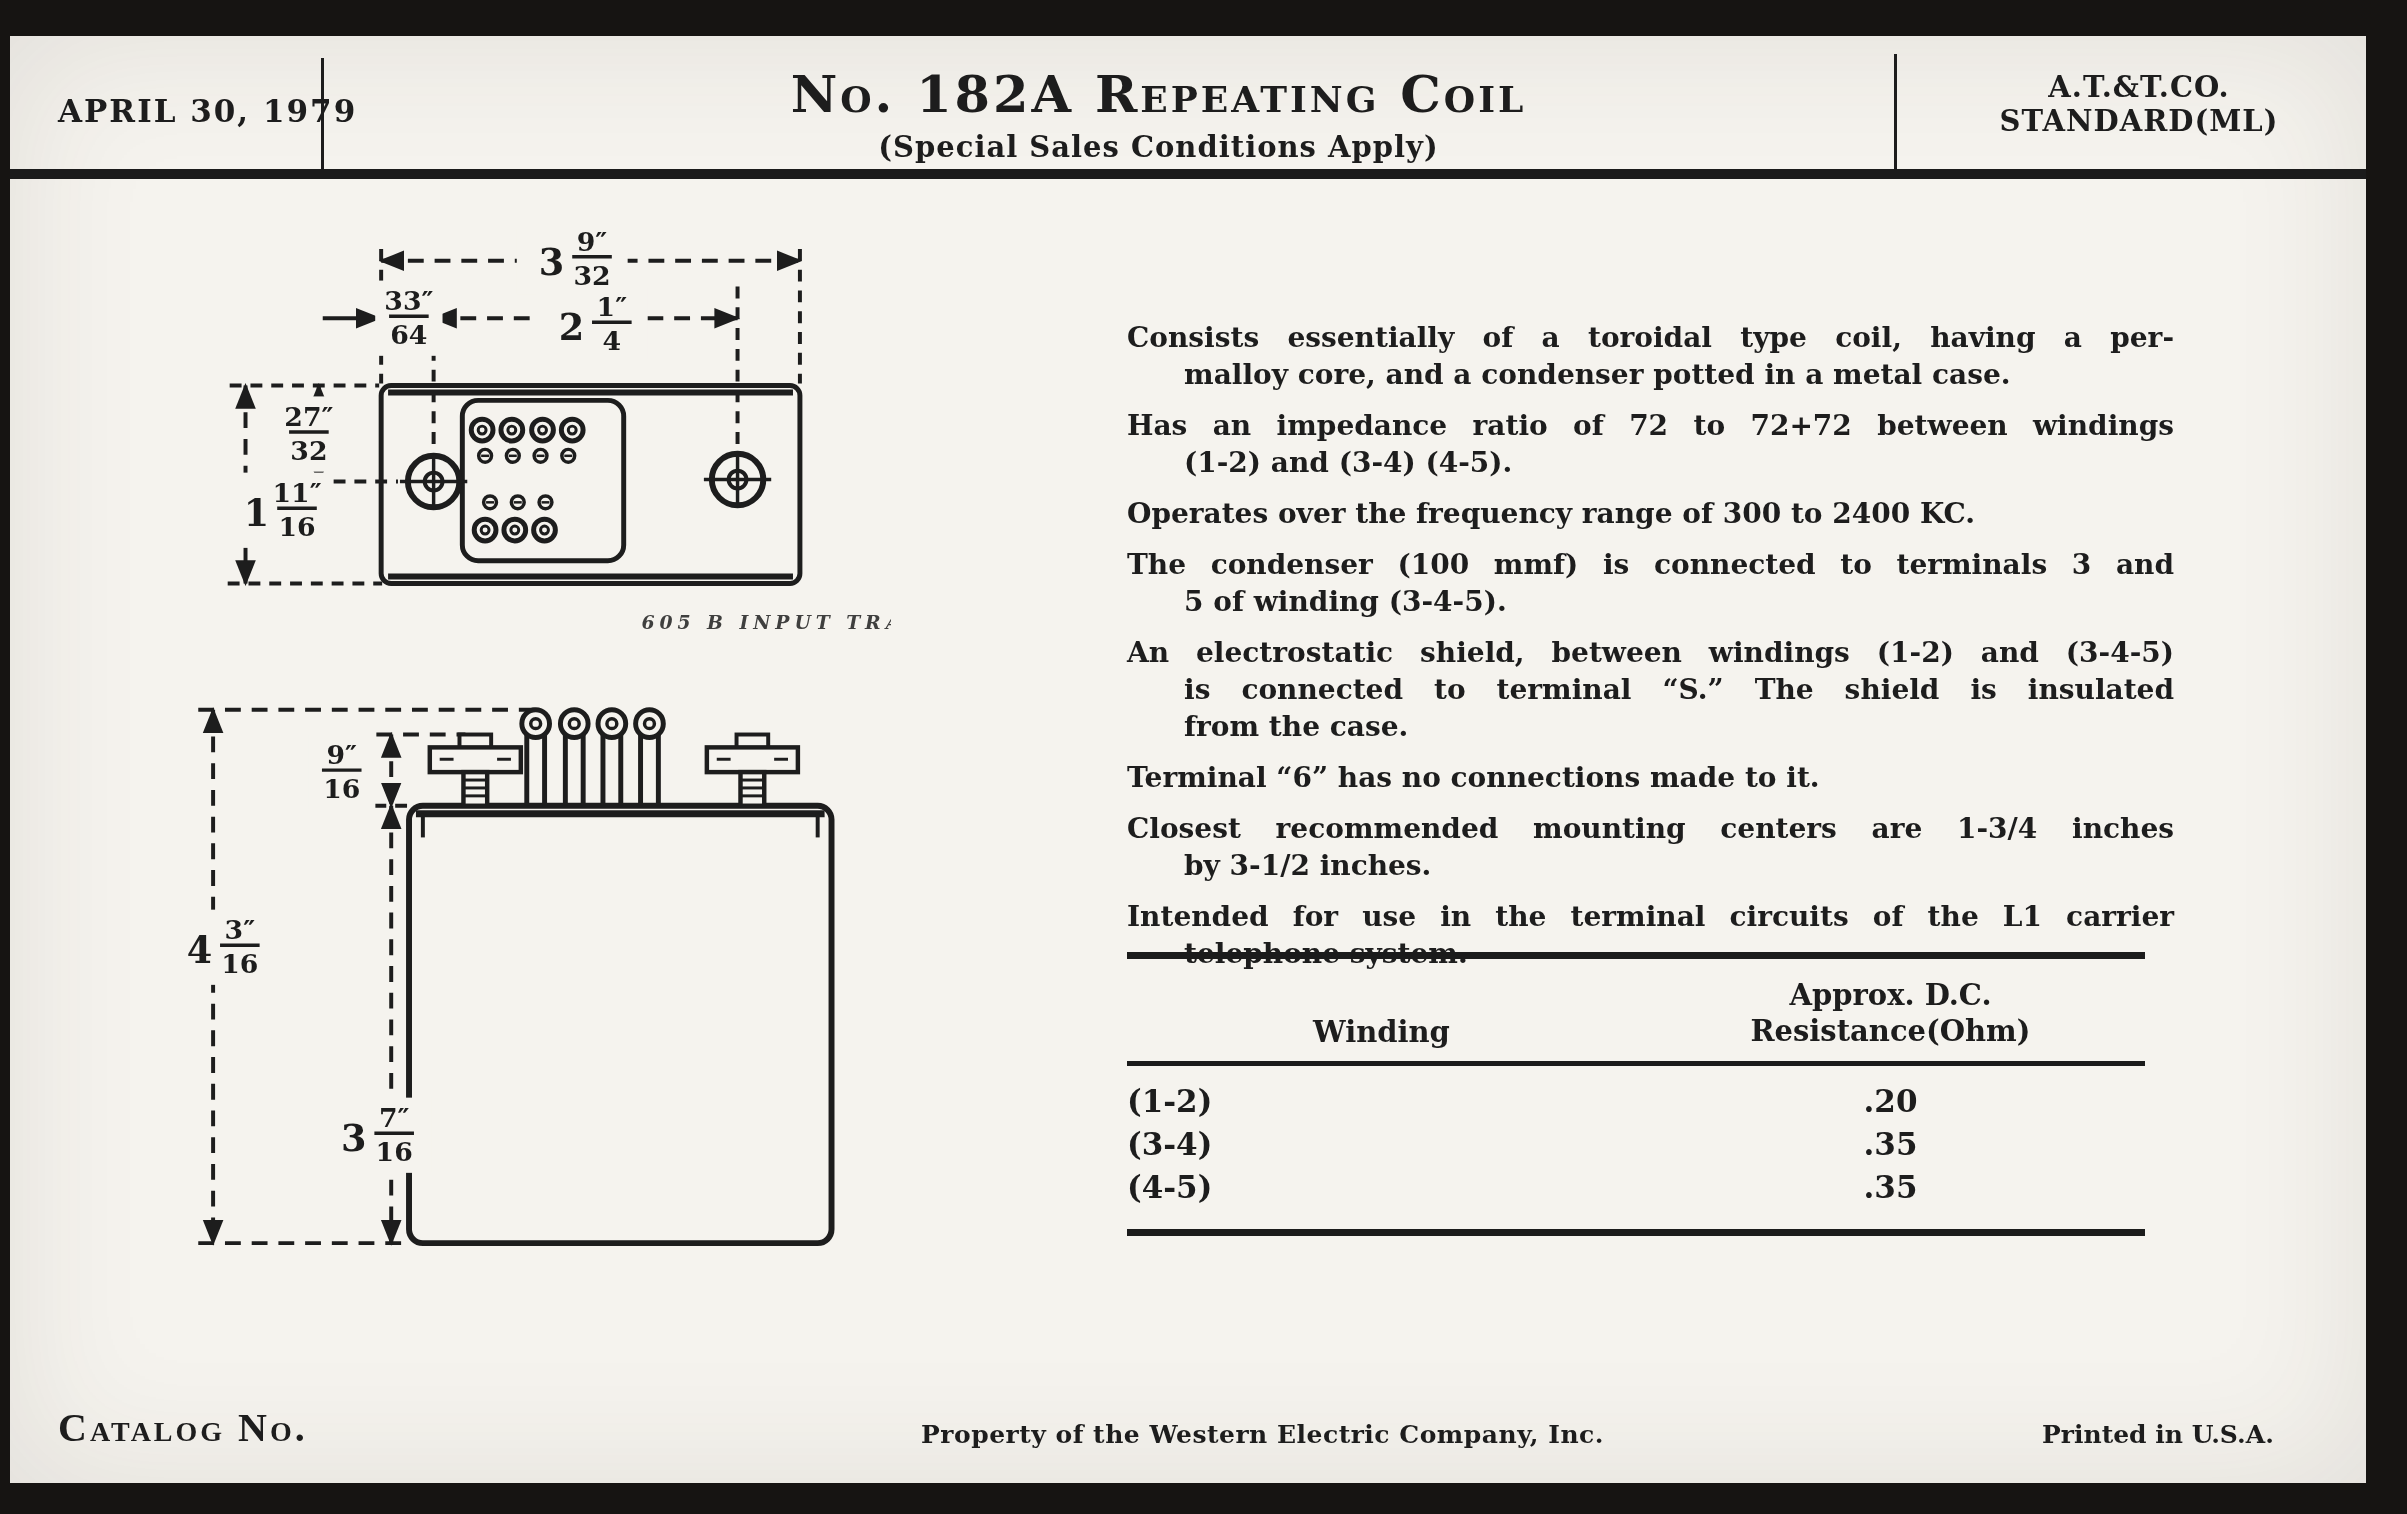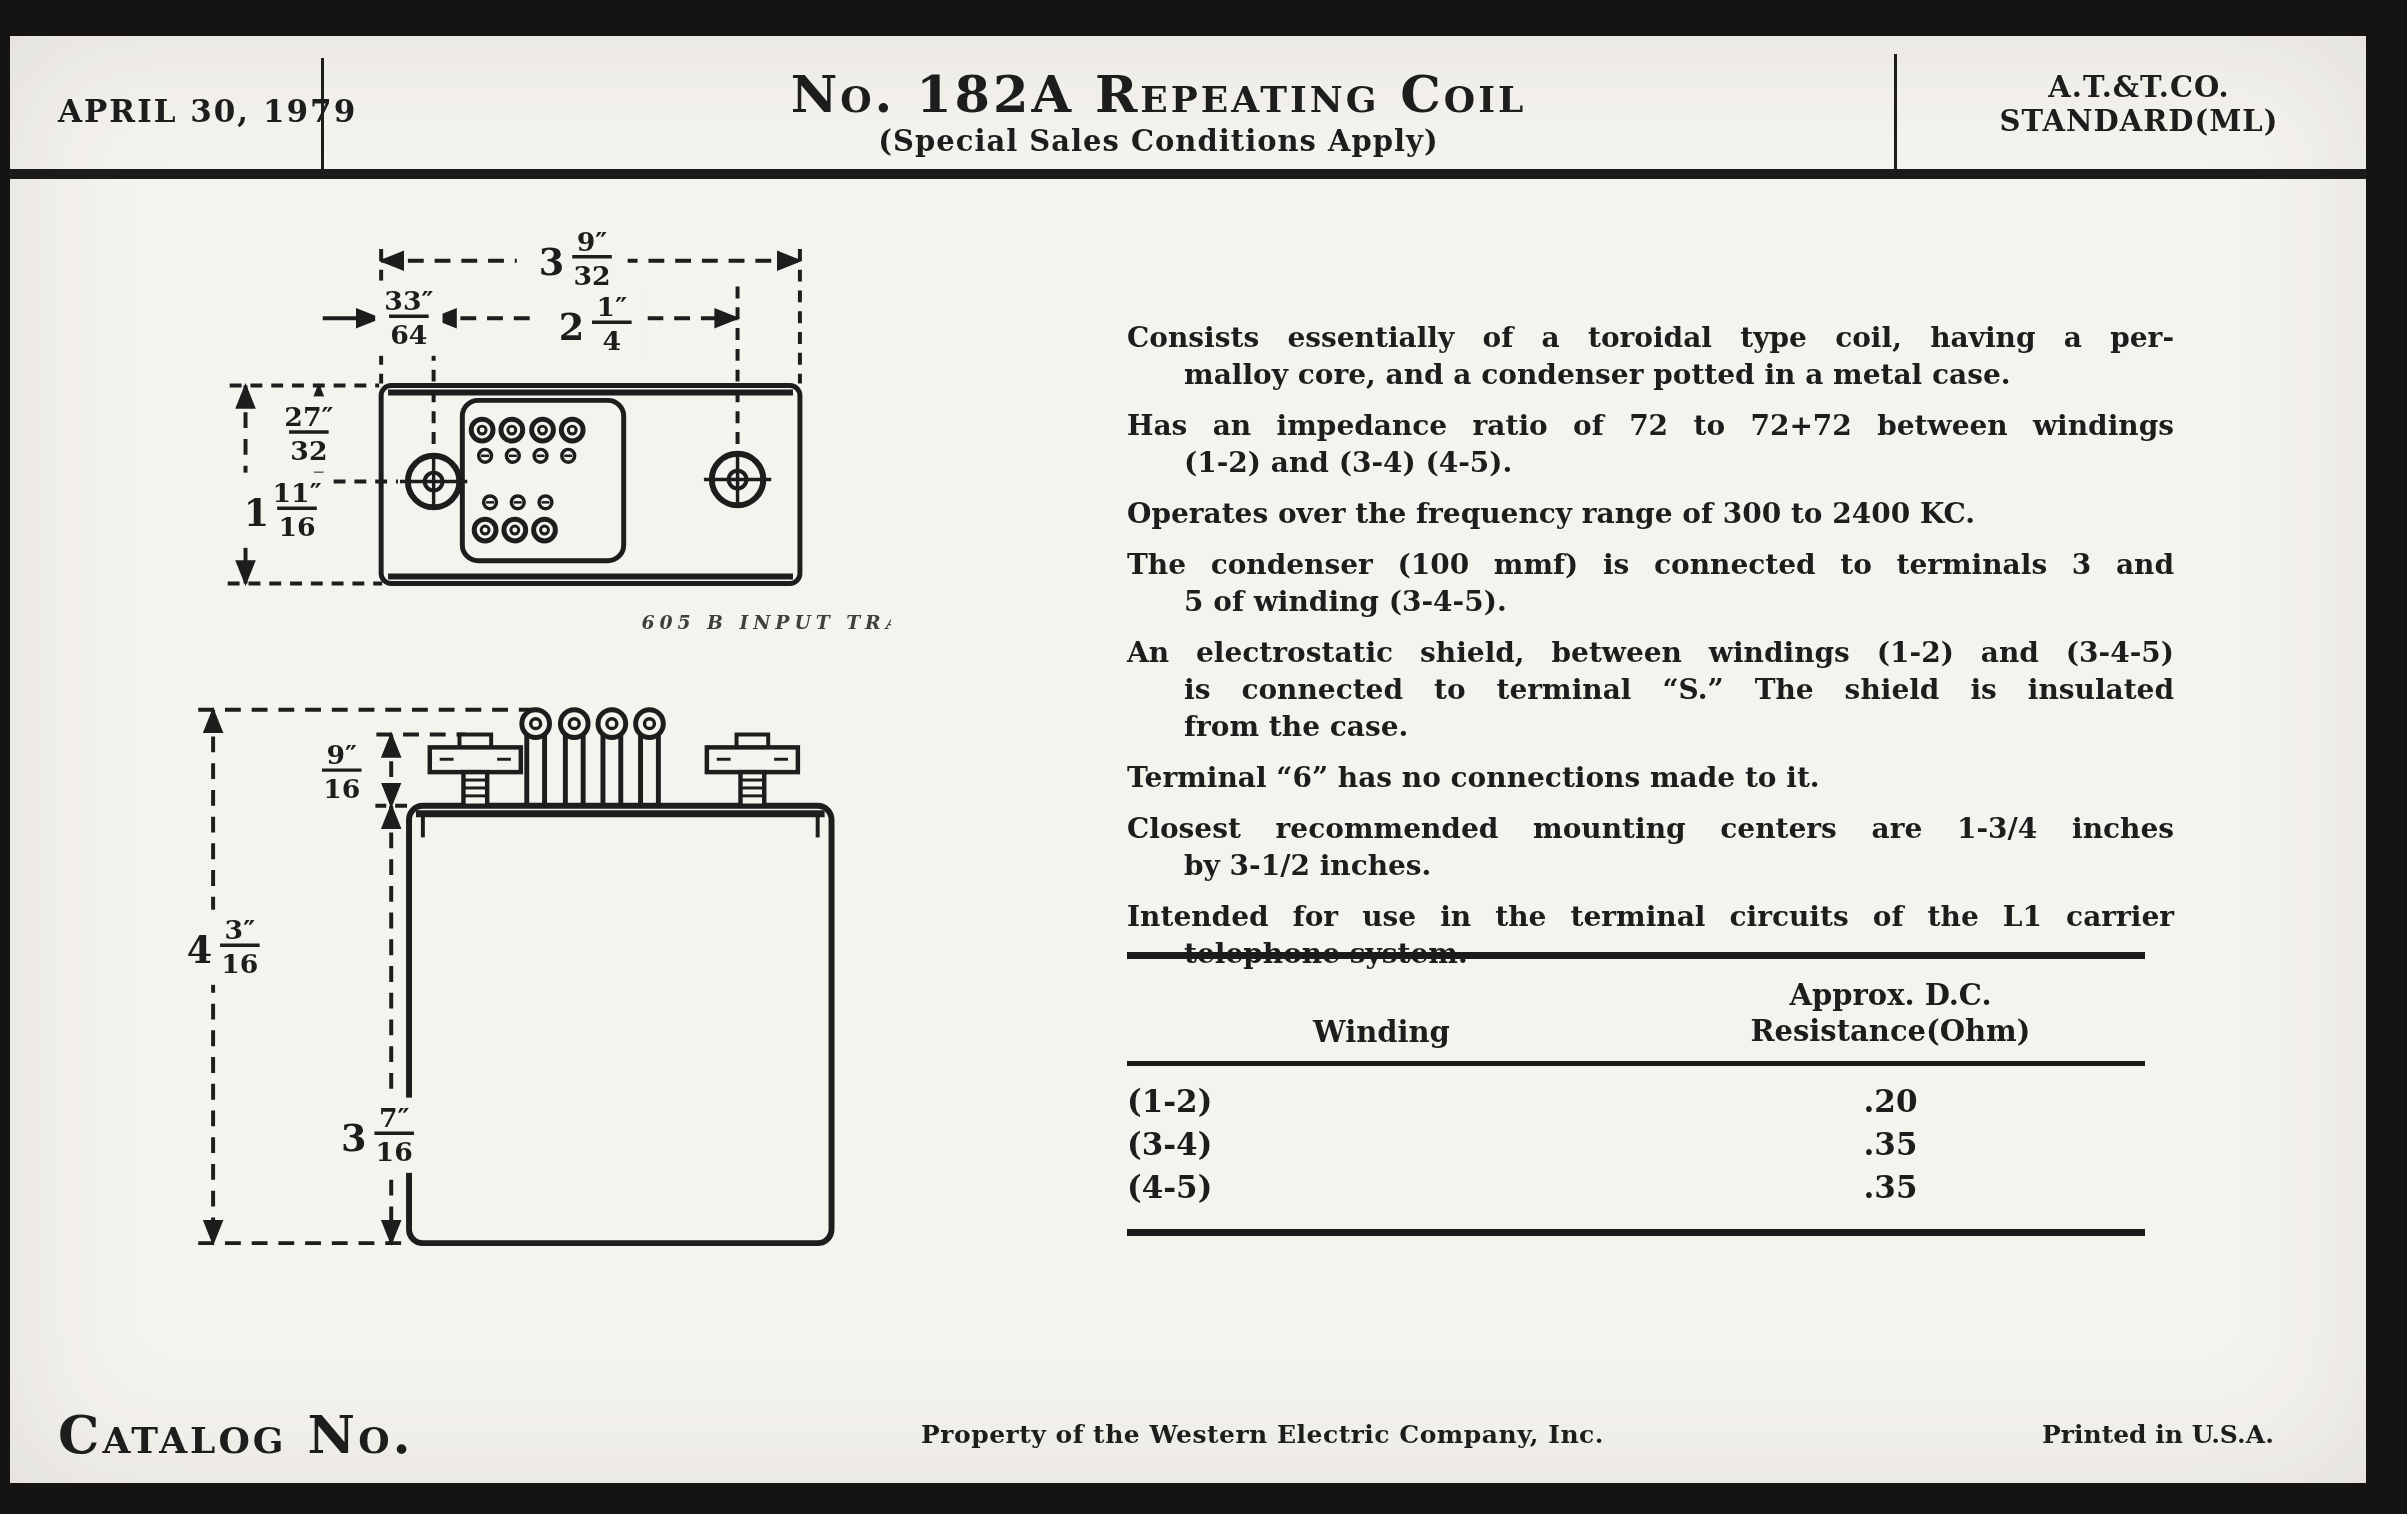--- a/index.html
+++ b/index.html
@@ -19,21 +19,21 @@
     position:absolute;left:48px;top:57px;font-size:31px;font-weight:700;
     letter-spacing:2px;white-space:nowrap;
   }
   .hdr-divider-left{position:absolute;left:311px;top:22px;width:3px;height:111px;background:#1d1d1d;}
   .hdr-divider-right{position:absolute;left:1884px;top:18px;width:3px;height:115px;background:#1d1d1d;}
   .hdr-title-block{position:absolute;left:426px;top:28px;width:1445px;text-align:center;}
   .hdr-title{
     font-size:51px;font-weight:700;font-variant:small-caps;letter-spacing:3px;
     white-space:nowrap;
   }
-  .hdr-subtitle{font-size:29px;font-weight:700;letter-spacing:1px;}
+  .hdr-subtitle{font-size:29px;font-weight:700;margin-top:6px;letter-spacing:1px;}
   .hdr-org{position:absolute;left:1926px;top:34px;width:406px;text-align:center;
     font-size:29px;font-weight:700;line-height:34px;letter-spacing:1px;}
   .hdr-rule{position:absolute;left:0;top:133px;width:100%;height:10px;background:#1b1b1b;}
   
   .desc{position:absolute;left:1117px;top:249px;width:1047px;
     font-size:28px;font-weight:700;line-height:37px;margin-top:34px;}
   .para{margin-bottom:14px;}
   .pline{text-align:justify;text-align-last:justify;}
   .pline.last{text-align-last:left;}
   .pline.cont{margin-left:57px;}
@@ -42,22 +42,22 @@
     border-top:7px solid #1b1b1b;border-bottom:7px solid #1b1b1b;}
   .thead{display:flex;align-items:flex-end;padding:18px 0 12px 0;border-bottom:5px solid #1b1b1b;
     font-size:29px;font-weight:700;}
   .th.c1{width:50%;text-align:center;}
   .th.c2{width:50%;text-align:center;line-height:36px;}
   .tbody{padding:14px 0 20px 0;}
   .trow{display:flex;font-size:31px;font-weight:700;line-height:43px;}
   .td.c1{width:50%;text-align:left;}
   .td.c2{width:50%;text-align:center;}
   
-  .ftr-catalog{position:absolute;left:48px;top:1368px;font-size:52px;font-weight:700;
-    font-variant:small-caps;letter-spacing:3px;}
+  .ftr-catalog{position:absolute;left:48px;top:1368px;font-size:40px;font-weight:700;
+    font-variant:small-caps;letter-spacing:3px;font-family:Liberation Serif, serif;}
   .ftr-property{position:absolute;left:911px;top:1384px;font-size:25px;font-weight:700;letter-spacing:0.5px;}
   .ftr-printed{position:absolute;left:2032px;top:1384px;font-size:25px;font-weight:700;}
   
   .dwg{position:absolute;}
   .dwg .ink{stroke:#1d1d1d;fill:none;}
   .dwg .dash{stroke-dasharray:16 11;}
   .dwg .dash2{stroke-dasharray:12 9;}
   .dwg .bg{fill:#f5f3ee;stroke:none;}
   .dwg text{fill:#1d1d1d;font-family:"DejaVu Serif","Liberation Serif",serif;font-weight:700;}
   .dwg .dwhole{font-size:37px;text-anchor:end;}

